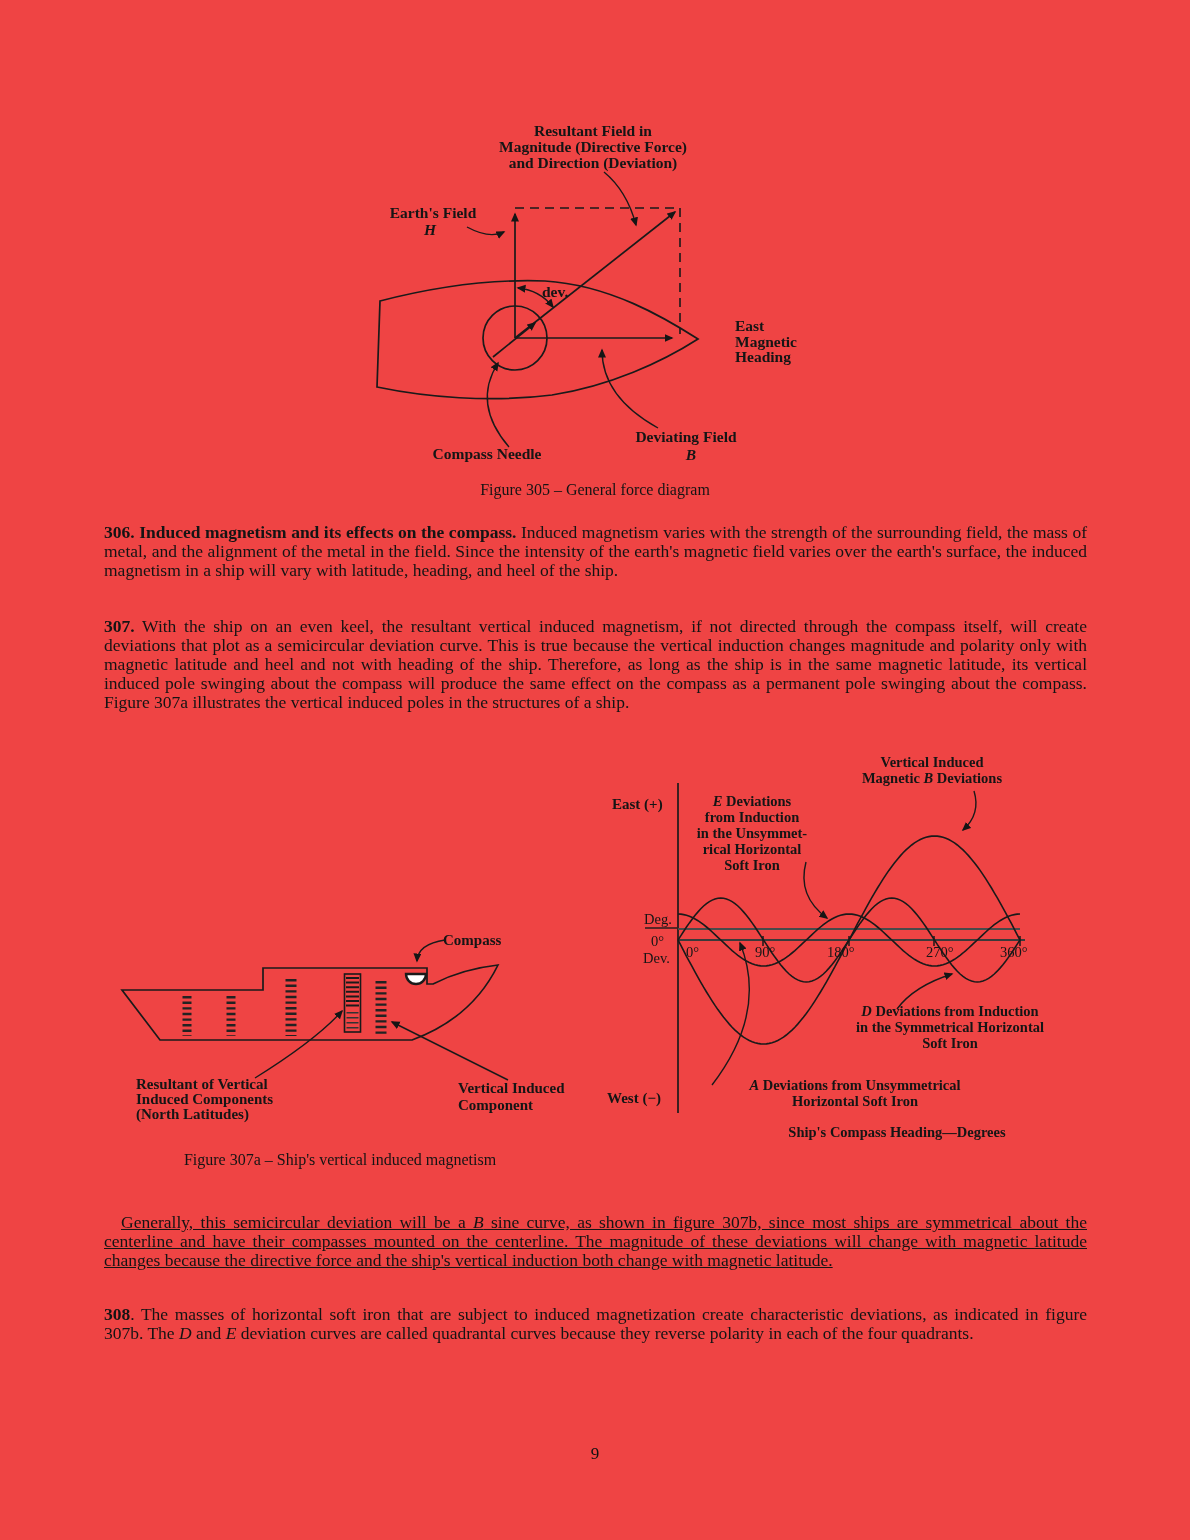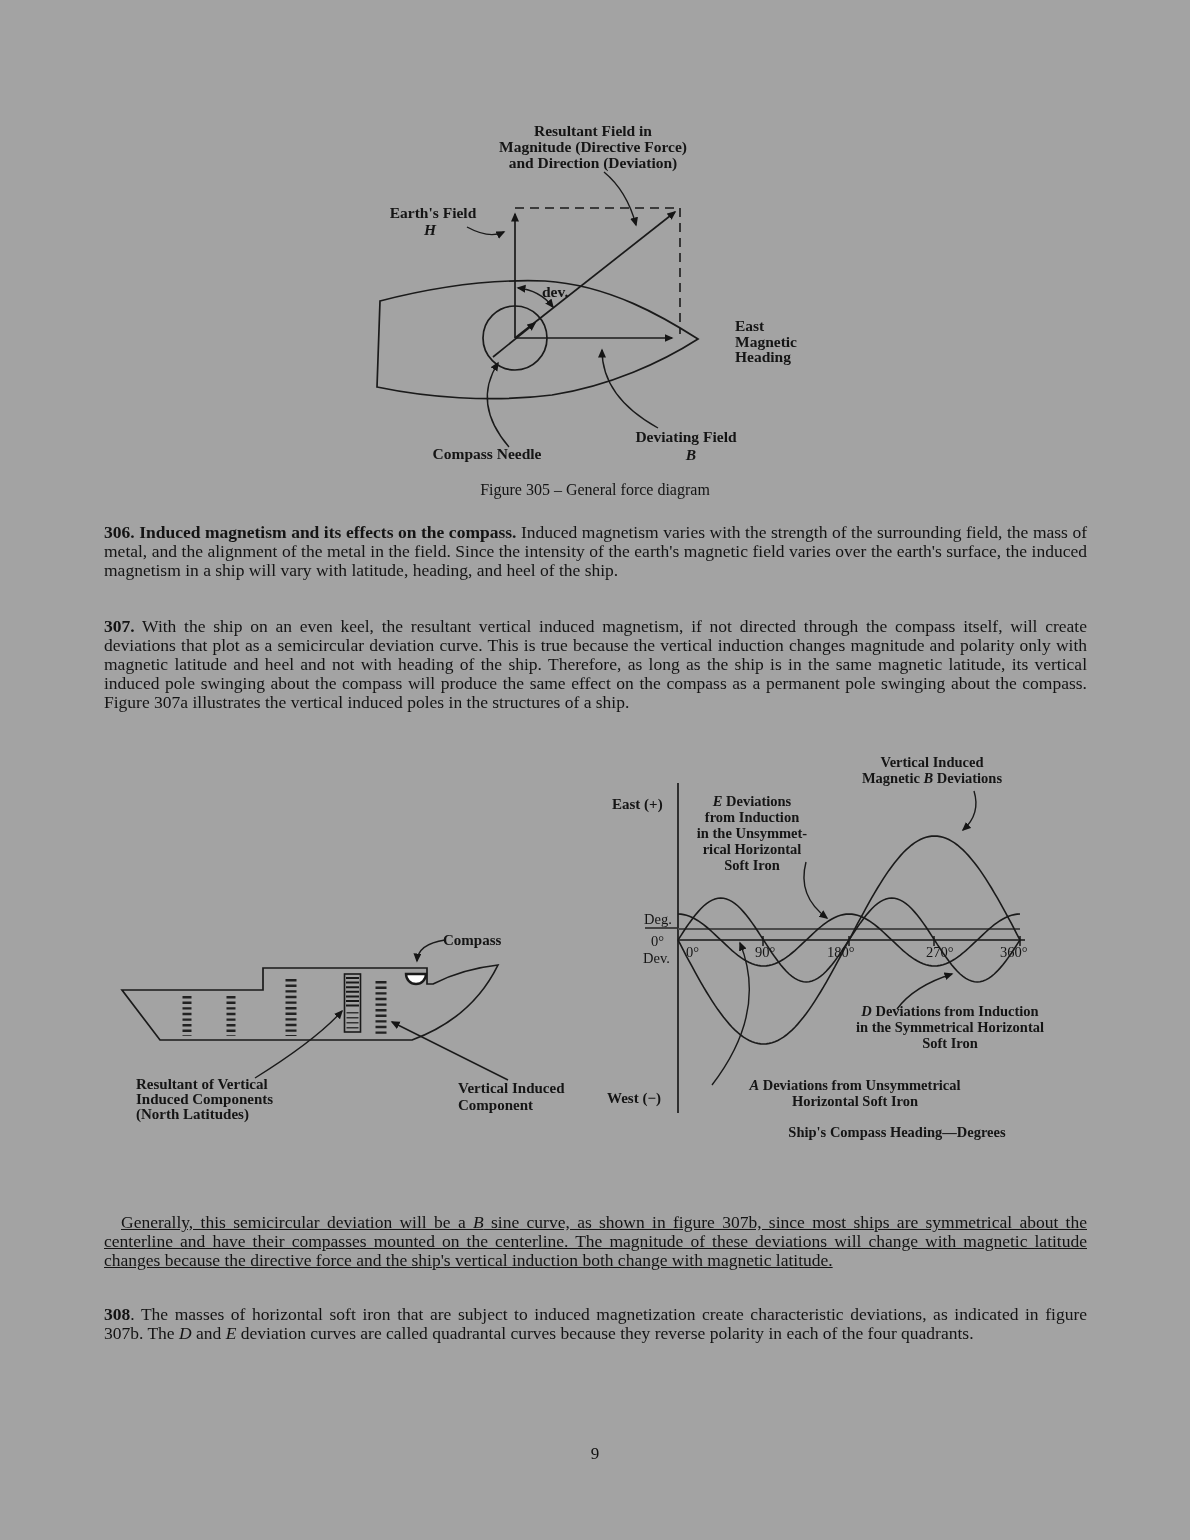--- a/index.html
+++ b/index.html
@@ -1,16 +1,16 @@
 <!DOCTYPE html>
 <html><head>
 <meta charset="utf-8">
 <style>
   html,body{margin:0;padding:0;background:#fff;}
-  .page{position:relative;width:1190px;height:1540px;background:#a3a3a3;
+  .page{position:relative;width:1190px;height:1540px;background:#ef4444;
         font-family:"Liberation Serif",serif;color:#111;overflow:hidden;}
   svg.fig-layer{position:absolute;left:0;top:0;width:1190px;height:1540px;}
   svg text{fill:#151515;}
   .flab{font-size:15.5px;font-weight:600;}
   .flab-b{font-size:15px;font-weight:bold;}
   .flab-c{font-size:14.5px;font-weight:600;}
   .tick{font-size:14.5px;}
   .axlab{font-size:15px;font-weight:600;}
   .it{font-style:italic;}
   .para{position:absolute;left:104px;width:983px;font-size:17.5px;line-height:19px;
@@ -172,19 +172,20 @@
       </g>
     </g>
   </svg>
 
   <div class="caption" style="top:481px;left:0;width:1190px;">Figure 305 – General force diagram</div>
 
   <div class="para" style="top:523px;"><span class="b">306. Induced magnetism and its effects on the compass.</span><span> Induced magnetism varies with the strength of the surrounding field, the mass of metal, and the alignment of the metal in the field. Since the intensity of the earth's magnetic field varies over the earth's surface, the induced magnetism in a ship will vary with latitude, heading, and heel of the ship.</span></div>
 
   <div class="para" style="top:617px;"><span class="b">307.</span><span> With the ship on an even keel, the resultant vertical induced magnetism, if not directed through the compass itself, will create deviations that plot as a semicircular deviation curve. This is true because the vertical induction changes magnitude and polarity only with magnetic latitude and heel and not with heading of the ship. Therefore, as long as the ship is in the same magnetic latitude, its vertical induced pole swinging about the compass will produce the same effect on the compass as a permanent pole swinging about the compass. Figure 307a illustrates the vertical induced poles in the structures of a ship.</span></div>
 
+  <div class="caption" style="top:1151px;left:80px;width:520px;">Figure 307a – Ship's vertical induced magnetism</div>
 
   <div class="para indent" style="top:1213px;"><span>Generally, this semicircular deviation will be a </span><span class="it">B</span><span> sine curve, as shown in figure 307b, since most ships are symmetrical about the centerline and have their compasses mounted on the centerline. The magnitude of these deviations will change with magnetic latitude changes because the directive force and the ship's vertical induction both change with magnetic latitude.</span></div>
 
   <div class="para" style="top:1305px;"><span class="b">308</span><span>. The masses of horizontal soft iron that are subject to induced magnetization create characteristic deviations, as indicated in figure 307b. The </span><span class="it">D</span><span> and </span><span class="it">E</span><span> deviation curves are called quadrantal curves because they reverse polarity in each of the four quadrants.</span></div>
 
   <div class="pagenum">9</div>
 </div>
 
 </body></html>

